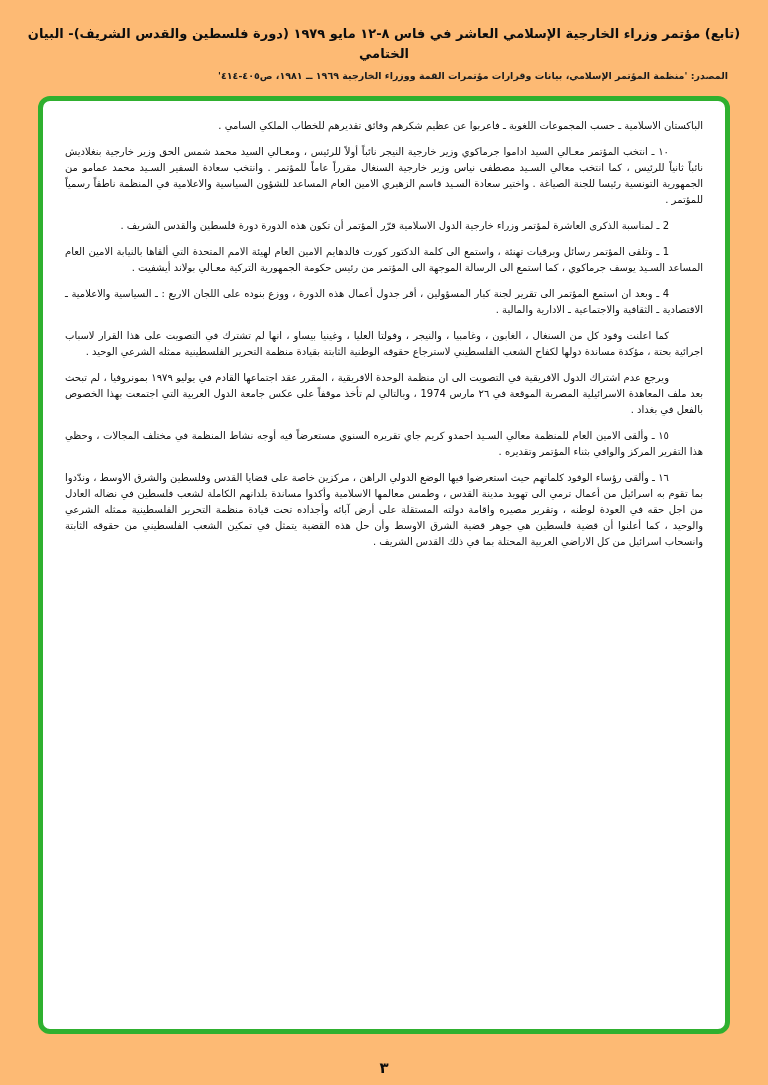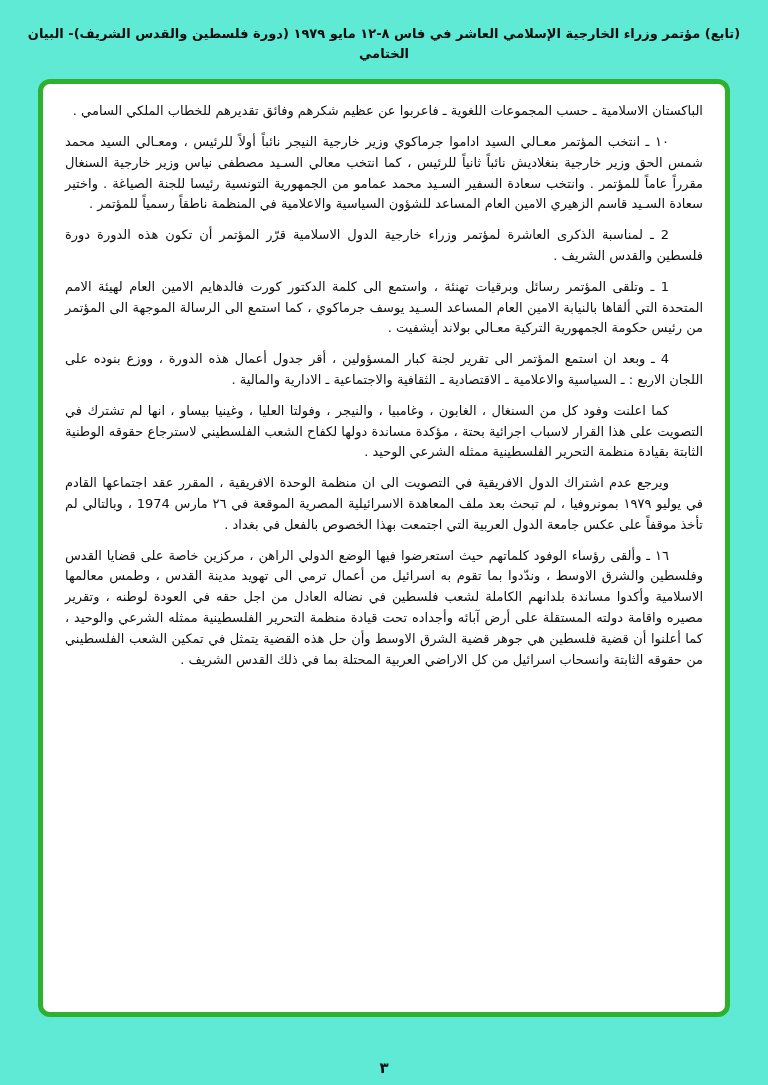--- a/index.html
+++ b/index.html
@@ -9,21 +9,21 @@
     height: 1085px;
     position: relative;
     font-family: "DejaVu Sans", sans-serif;
     color: #141414;
   }
   .page {
     width: 768px;
     height: 1085px;
     direction: rtl;
     position: relative;
-    background: #5eead4;
+    background: #fdba74;
     overflow: hidden;
   }
   .doc-header {
     padding: 24px 16px 0 16px;
     text-align: center;
   }
   .doc-title {
     font-weight: bold;
     font-size: 13px;
     line-height: 1.55;
@@ -39,21 +39,21 @@
   }
   .green-box {
     margin: 15px 38px 0 38px;
     border: 5px solid #2fb02f;
     border-radius: 12px;
     padding: 17px 22px 12px 22px;
     min-height: 938px;
     background: #ffffff;
   }
   .para {
-    font-size: 13px;
+    font-size: 10px;
     line-height: 1.6;
     text-align: justify;
     margin-bottom: 10px;
     color: #101010;
   }
   .para.indent { text-indent: 34px; }
   .para:last-child { margin-bottom: 12px; }
   .page-number {
     position: absolute;
     bottom: 8px;
@@ -65,28 +65,30 @@
     color: #0d0d0d;
   }
 </style>
 </head>
 <body>
 
 <div class="page">
 
   <header class="doc-header">
     <div class="doc-title">(تابع)  مؤتمر وزراء الخارجية الإسلامي العاشر في فاس ٨-١٢ مايو ١٩٧٩ (دورة فلسطين والقدس الشريف)- البيان الختامي</div>
+    <div class="doc-source">المصدر: 'منظمة المؤتمر الإسلامي، بيانات وقرارات مؤتمرات القمة ووزراء الخارجية ١٩٦٩ ــ ١٩٨١، ص٤٠٥-٤١٤'</div>
   </header>
 
   <main class="green-box">
     <p class="para">الباكستان الاسلامية ـ حسب المجموعات اللغوية ـ فاعربوا عن عظيم شكرهم وفائق تقديرهم للخطاب الملكي السامي .</p>
     <p class="para indent">١٠ ـ انتخب المؤتمر معـالي السيد اداموا جرماكوي وزير خارجية النيجر نائباً أولاً للرئيس ، ومعـالي السيد محمد شمس الحق وزير خارجية بنغلاديش نائباً ثانياً للرئيس ، كما انتخب معالي السـيد مصطفى نياس وزير خارجية السنغال مقرراً عاماً للمؤتمر .  وانتخب سعادة السفير السـيد محمد عمامو من الجمهورية التونسية رئيسا للجنة الصياغة .  واختير سعادة السـيد قاسم الزهيري الامين العام المساعد للشؤون السياسية والاعلامية في المنظمة ناطقاً رسمياً للمؤتمر .</p>
     <p class="para indent">2 ـ لمناسبة الذكرى العاشرة لمؤتمر وزراء خارجية الدول الاسلامية قرّر المؤتمر أن تكون هذه الدورة دورة فلسطين والقدس الشريف .</p>
     <p class="para indent">1 ـ وتلقى المؤتمر رسائل وبرقيات تهنئة ، واستمع الى كلمة الدكتور كورت فالدهايم الامين العام لهيئة الامم المتحدة التي ألقاها بالنيابة الامين العام المساعد السـيد يوسف جرماكوي ، كما استمع الى الرسالة الموجهة الى المؤتمر من رئيس حكومة الجمهورية التركية معـالي بولاند أيشفيت .</p>
     <p class="para indent">4 ـ وبعد ان استمع المؤتمر الى تقرير لجنة كبار المسؤولين ، أقر جدول أعمال هذه الدورة ، ووزع بنوده على اللجان الاربع : ـ السياسية والاعلامية ـ الاقتصادية ـ الثقافية والاجتماعية ـ الادارية والمالية .</p>
     <p class="para indent">كما اعلنت وفود كل من السنغال ، الغابون ، وغامبيا ، والنيجر ، وفولتا العليا ، وغينيا بيساو ، انها لم تشترك في التصويت على هذا القرار لاسباب اجرائية بحتة ، مؤكدة مساندة دولها لكفاح الشعب الفلسطيني لاسترجاع حقوقه الوطنية الثابتة بقيادة منظمة التحرير الفلسطينية ممثله الشرعي الوحيد .</p>
     <p class="para indent">ويرجع عدم اشتراك الدول الافريقية في التصويت الى ان منظمة الوحدة الافريقية ، المقرر عقد اجتماعها القادم في يوليو ١٩٧٩ بمونروفيا ، لم تبحث بعد ملف المعاهدة الاسرائيلية المصرية الموقعة في ٢٦ مارس 1974 ، وبالتالي لم تأخذ موقفاً على عكس جامعة الدول العربية التي اجتمعت بهذا الخصوص بالفعل في بغداد .</p>
+    <p class="para indent">١٥ ـ وألقى الامين العام للمنظمة معالي السـيد احمدو كريم جاي تقريره السنوي مستعرضاً فيه أوجه نشاط المنظمة في مختلف المجالات ، وحظي هذا التقرير المركز والوافي بثناء المؤتمر وتقديره .</p>
     <p class="para indent">١٦ ـ وألقى رؤساء الوفود كلماتهم حيث استعرضوا فيها الوضع الدولي الراهن ، مركزين خاصة على قضايا القدس وفلسطين والشرق الاوسط ، وندّدوا بما تقوم به اسرائيل من أعمال ترمي الى تهويد مدينة القدس ، وطمس معالمها الاسلامية وأكدوا مساندة بلدانهم الكاملة لشعب فلسطين في نضاله العادل من اجل حقه في العودة لوطنه ، وتقرير مصيره واقامة دولته المستقلة على أرض آبائه وأجداده تحت قيادة منظمة التحرير الفلسطينية ممثله الشرعي والوحيد ، كما أعلنوا أن قضية فلسطين هي جوهر قضية الشرق الاوسط وأن حل هذه القضية يتمثل في تمكين الشعب الفلسطيني من حقوقه الثابتة وانسحاب اسرائيل من كل الاراضي العربية المحتلة بما في ذلك القدس الشريف .</p>
   </main>
 
   <div class="page-number">٣</div>
 
 </div>
 
 </body></html>

